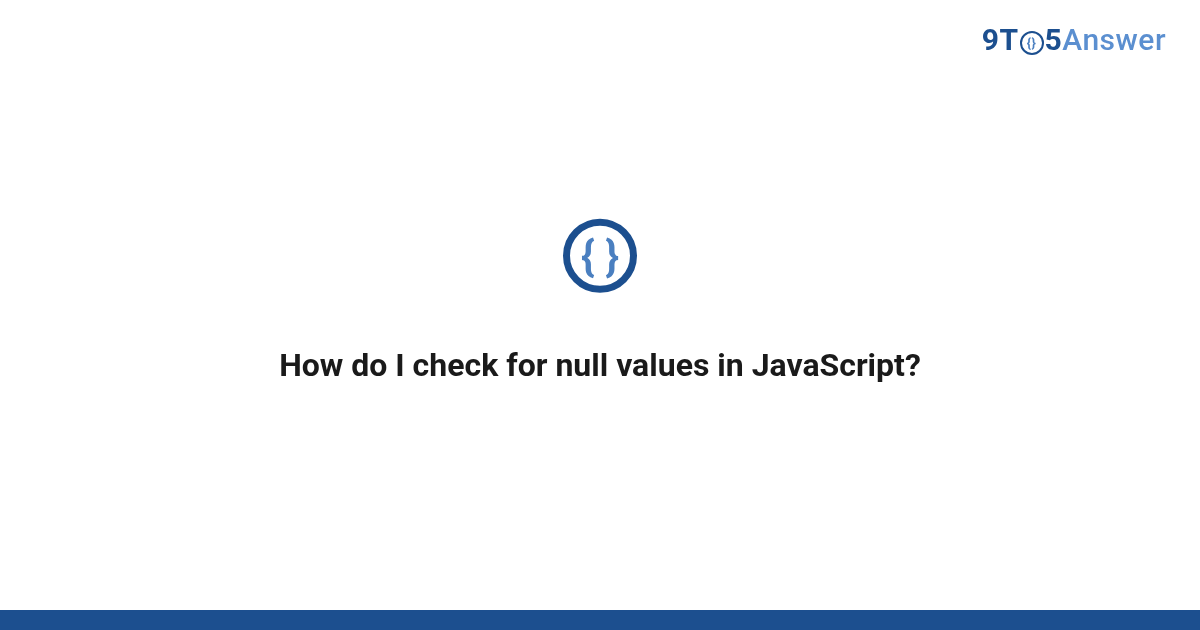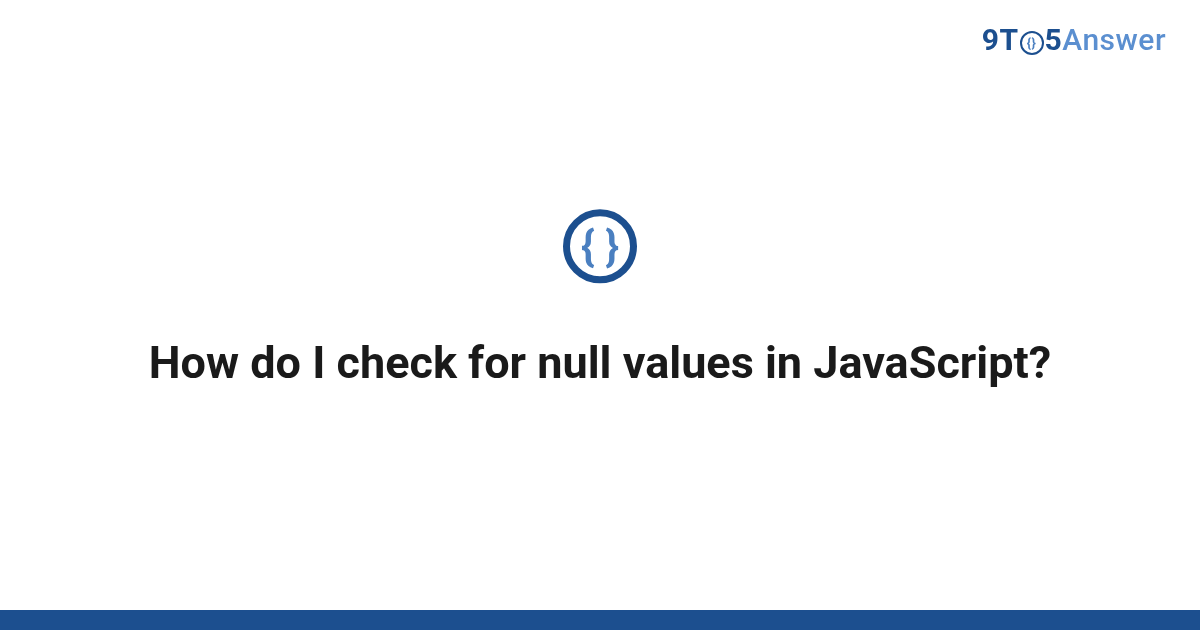--- a/index.html
+++ b/index.html
@@ -67,21 +67,21 @@
       width: 74px;
       height: 74px;
       border: 7px solid #1c4f8f;
       border-radius: 50%;
       margin-bottom: 52px;
       color: #4a7fc0;
       font-size: 42px;
       font-weight: 700;
     }
     .question-title {
-      font-size: 45px;
+      font-size: 32px;
       font-weight: 700;
       color: #1a1a1a;
       line-height: 1.25;
       max-width: 920px;
       margin: 0 auto;
     }
     .bottom-bar {
       position: absolute;
       bottom: 0;
       left: 0;

